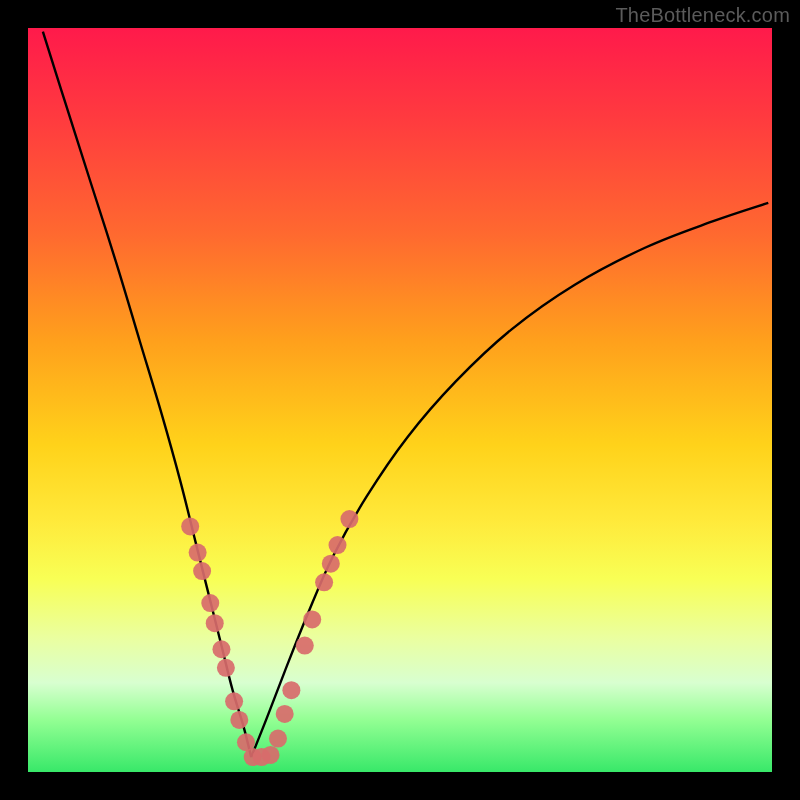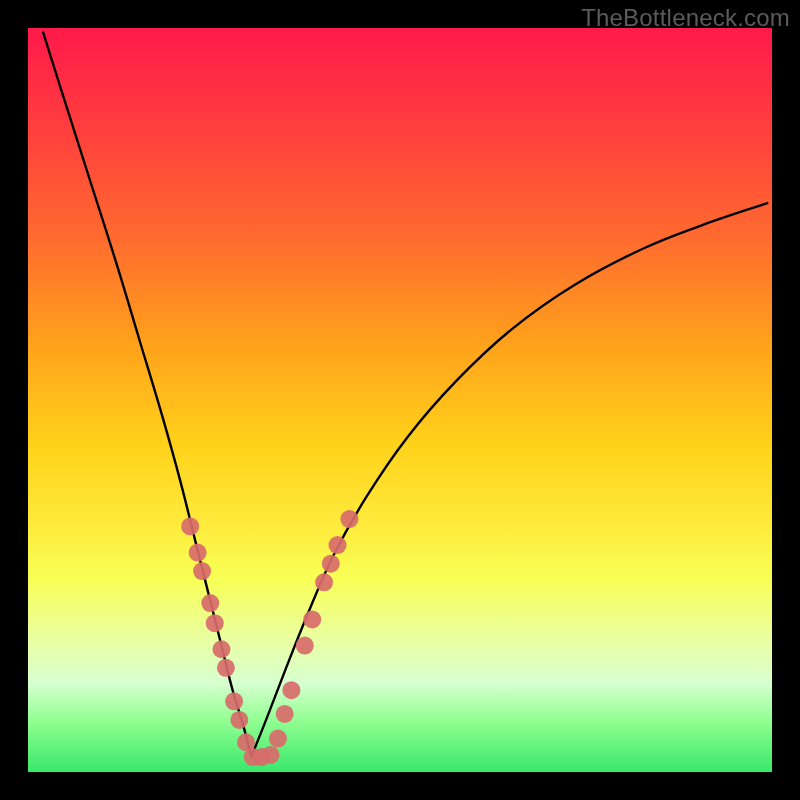--- a/index.html
+++ b/index.html
@@ -30,21 +30,21 @@
       #d8ffd0 88%,
       #93ff93 93%,
       #38e869 100%
     );
   }
   .watermark {
     position: absolute;
     top: 4px;
     right: 10px;
     color: #5b5b5b;
-    font-size: 24px;
+    font-size: 20px;
     font-weight: 500;
     letter-spacing: 0.2px;
     user-select: none;
   }
   svg.plot {
     position: absolute;
     left: 0;
     top: 0;
     width: 744px;
     height: 744px;

